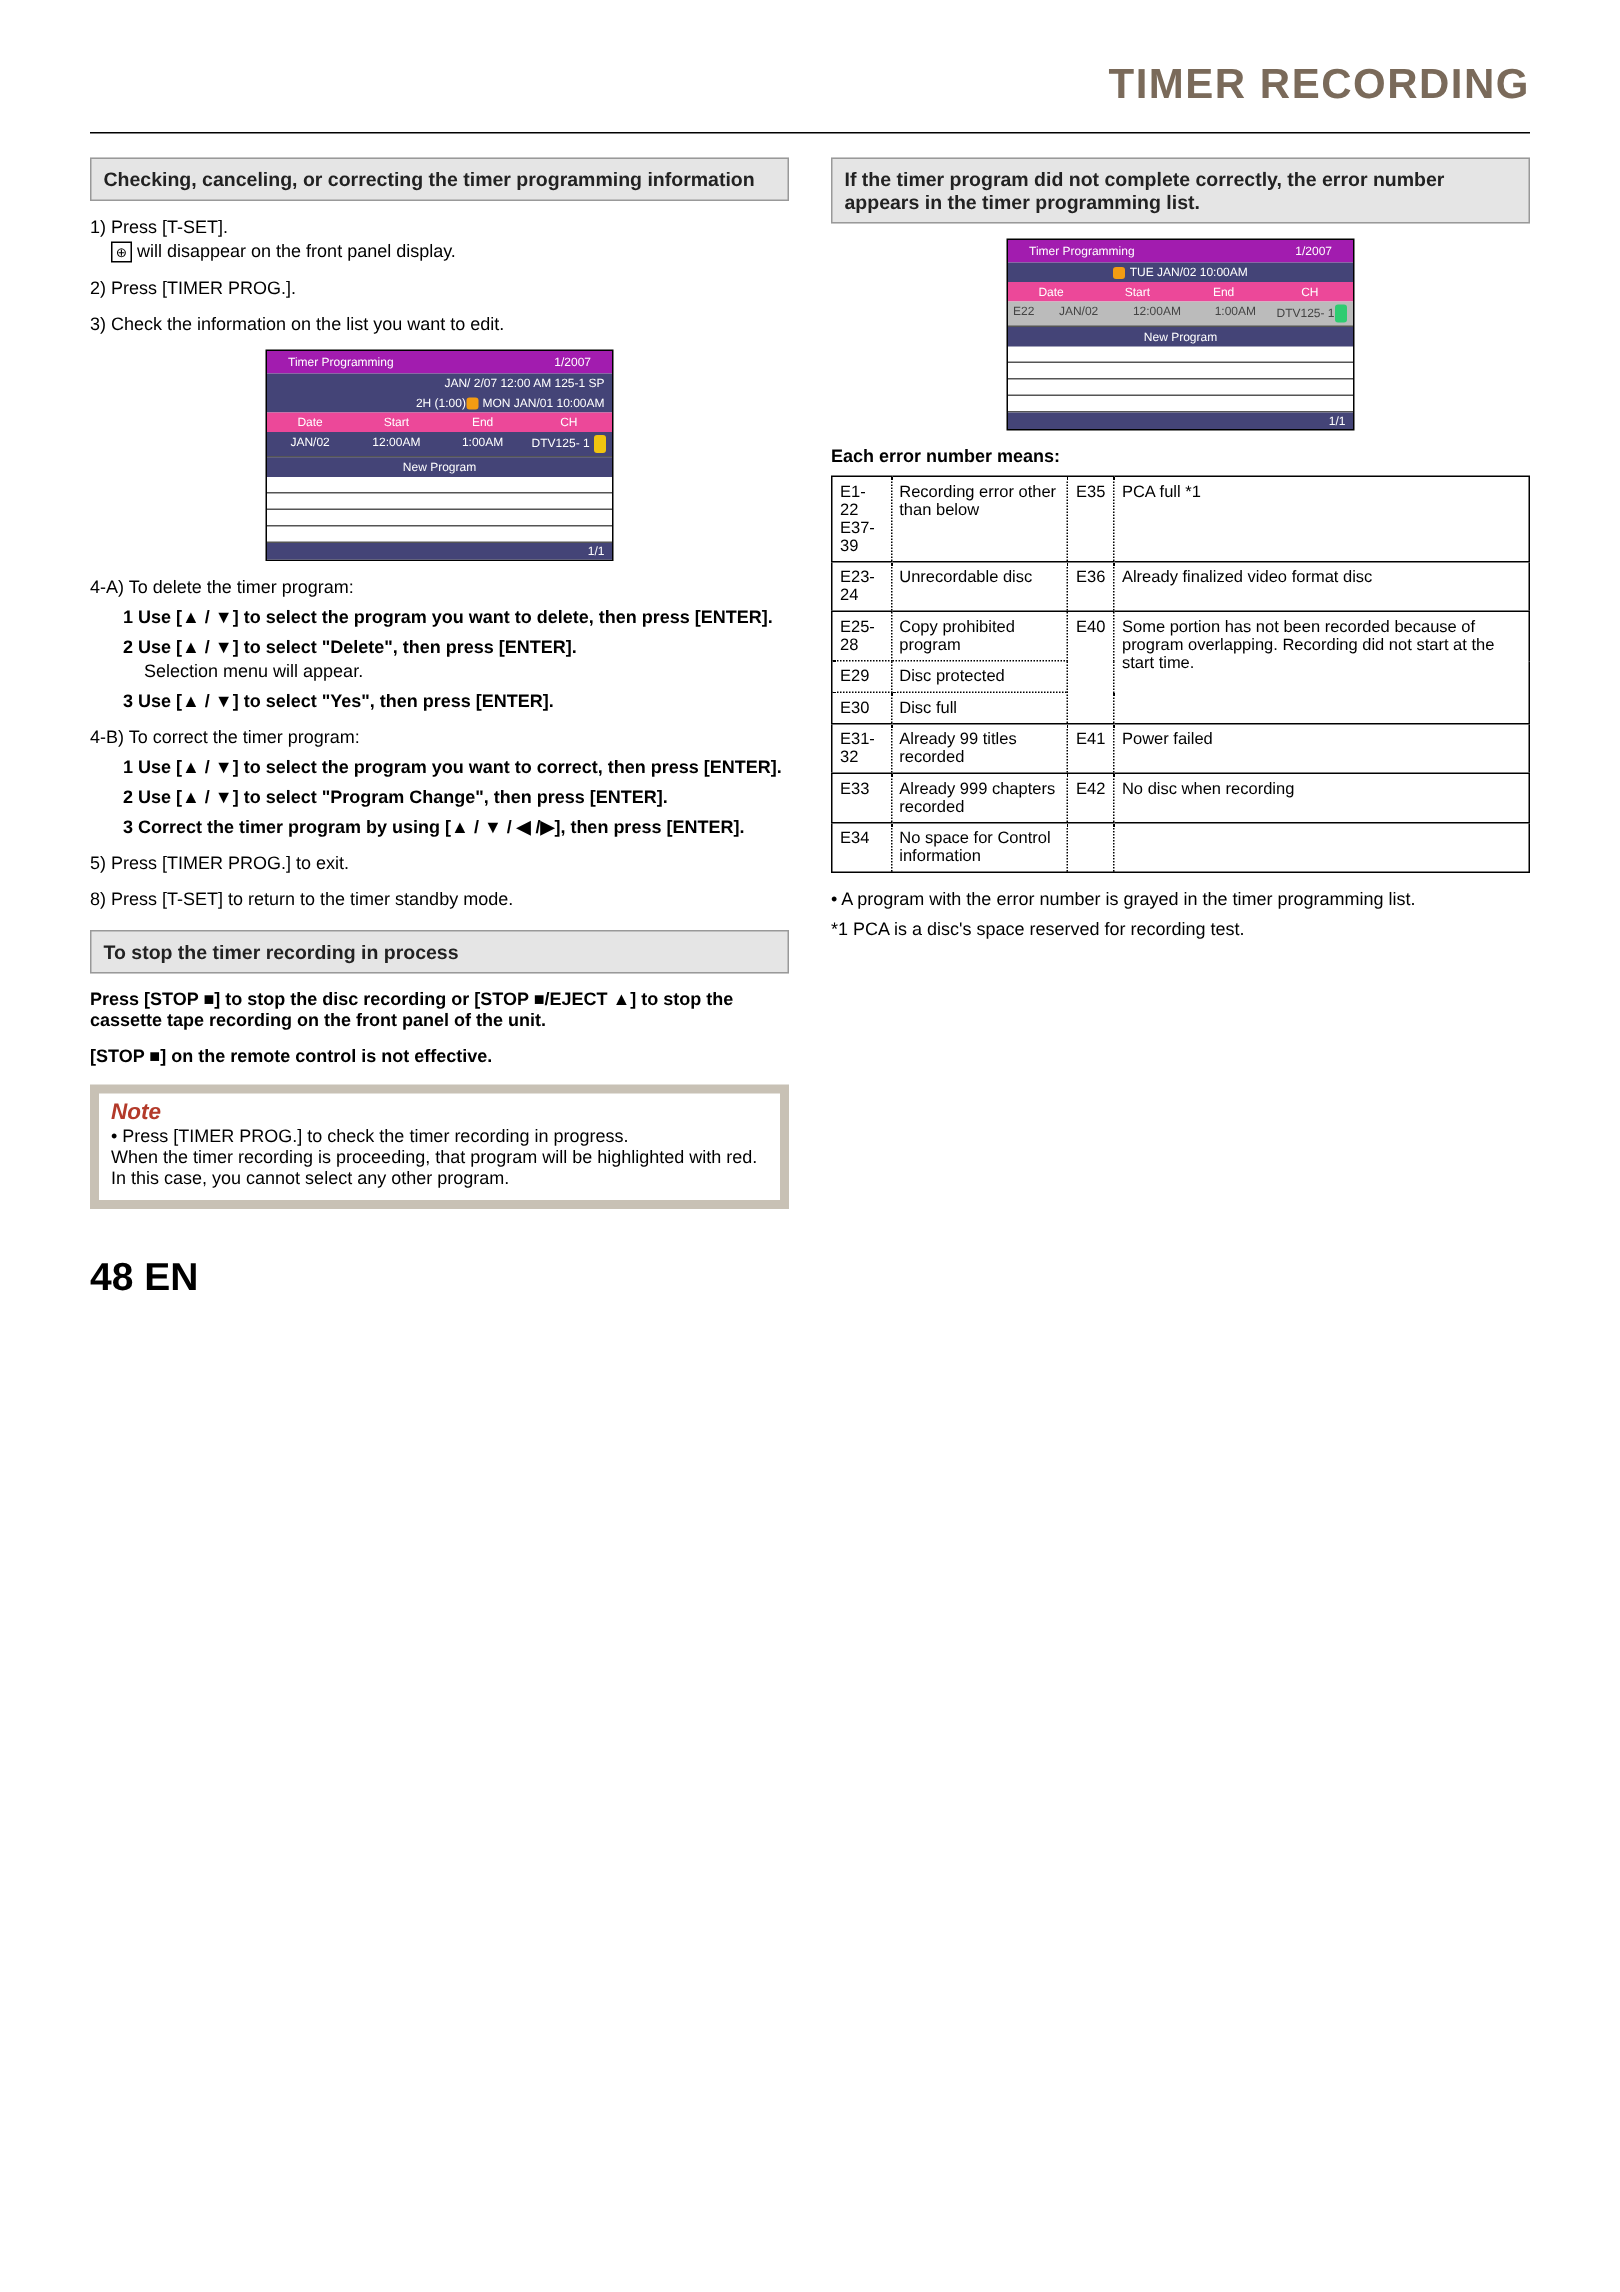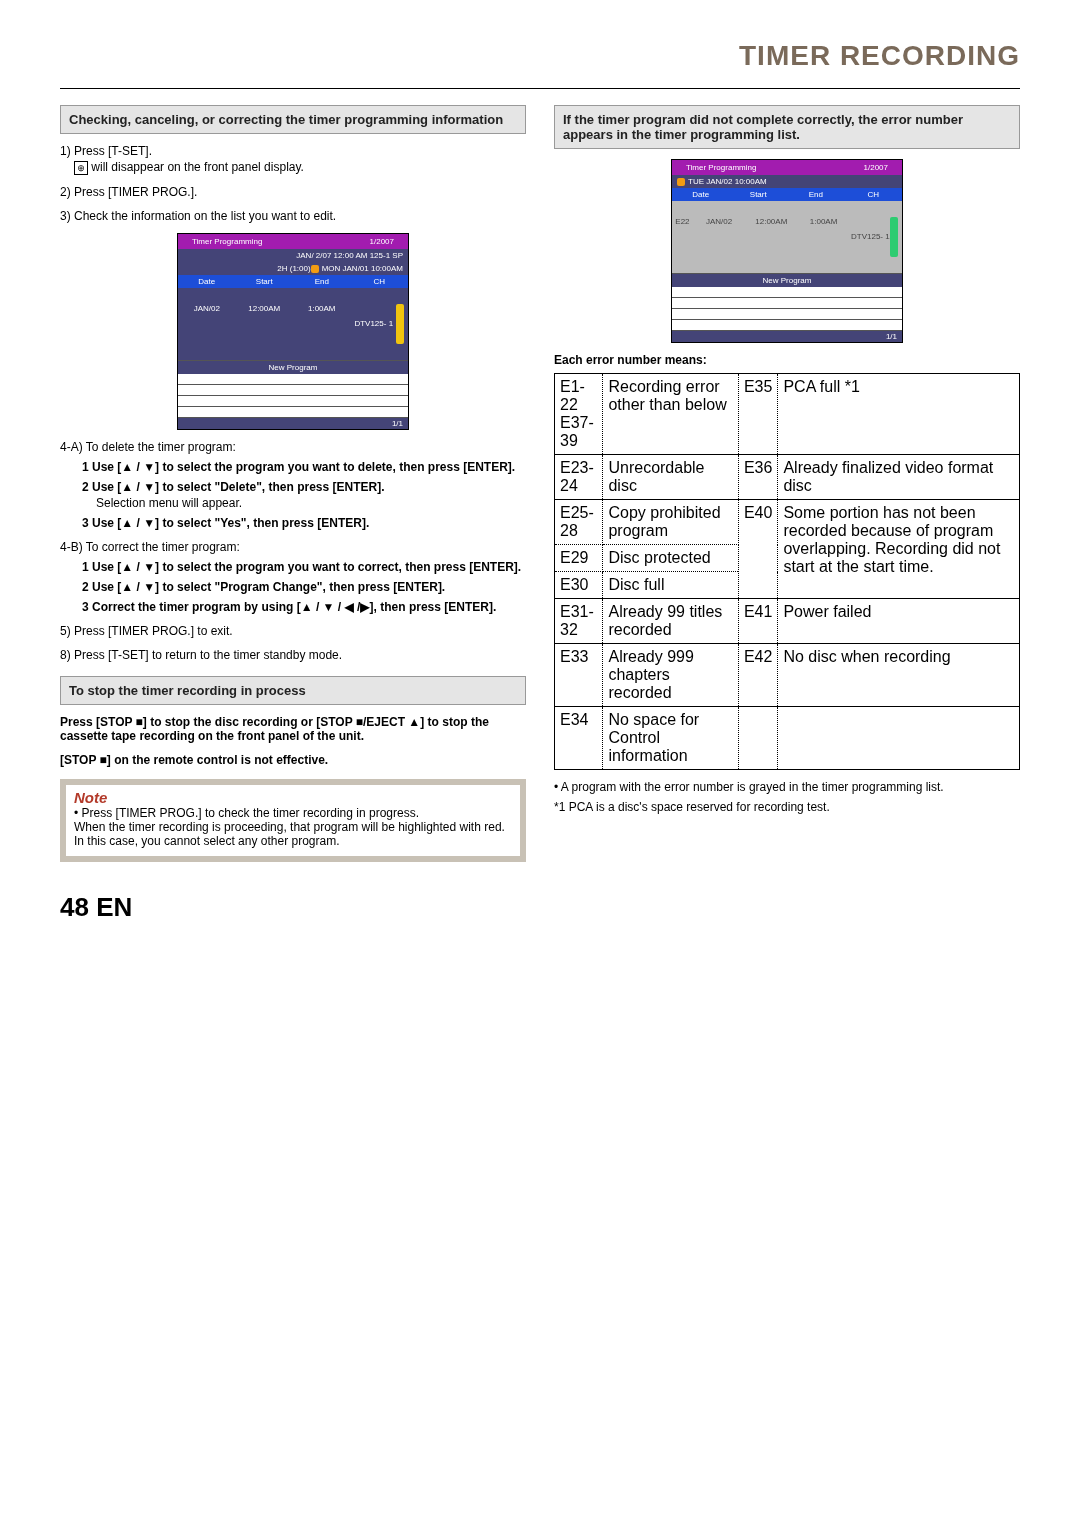--- a/index.html
+++ b/index.html
@@ -7,33 +7,33 @@
 .cols{display:flex;gap:28px}
 .col{flex:1}
 .sect-head{background:#e5e5e5;border:1px solid #999;padding:6px 8px;font-weight:bold;font-size:13px;margin-bottom:8px;color:#222}
 .step{font-weight:normal;margin-top:10px}
 .body{margin:2px 0 0 14px}
 .sub{margin-left:22px;font-weight:bold;margin-top:6px}
 .sub .body{font-weight:normal;margin-left:14px}
 .screencap{border:1px solid #000;margin:10px auto;width:230px;font-size:8px}
 .screencap .titlebar{background:#a21caf;color:#fff;padding:3px 14px;display:flex;justify-content:space-between;align-items:center}
 .screencap .statusrow{background:#447;color:#fff;padding:2px 5px;display:flex;justify-content:flex-end}
-.screencap .thead{background:#1d4ed8;color:#fff;display:flex;text-align:center}
+.screencap .thead{background:#ec4899;color:#fff;display:flex;text-align:center}
 .screencap .thead span{flex:1;padding:2px 0}
 .screencap .trow{display:flex;text-align:center;border-bottom:1px solid #555}
-.screencap .trow span{flex:1;padding:16px 0}
+.screencap .trow span{flex:1;padding:2px 0}
 .screencap .trow.hl{background:#447;color:#fff}
 .screencap .trow.gray{background:#bbb;color:#444}
 .screencap .newprog{text-align:center;background:#447;color:#fff;padding:2px 0}
 .screencap .blank{height:10px;border-bottom:1px solid #555}
 .screencap .pager{text-align:right;background:#447;color:#fff;padding:1px 5px}
 .note-box{border:6px solid #c8c1b5;margin-top:12px}
 .note-head{color:#b33a2a;font-style:italic;font-weight:bold;font-size:15px;padding:4px 8px 0 8px}
 .note-body{padding:0 8px 8px 8px;font-size:12px}
-.err-table{border:1px solid #000;border-collapse:collapse;width:100%;margin-top:6px;font-size:16px}
+.err-table{border:1px solid #000;border-collapse:collapse;width:100%;margin-top:6px;font-size:11px}
 .err-table td{border:1px dotted #000;padding:4px 5px;vertical-align:top}
 .err-table tr.solid td{border-top:1px solid #000}
 .bullets{margin-top:10px}
 .bullets div{margin-bottom:6px;padding-left:10px;text-indent:-10px}
 .pagefoot{font-size:26px;font-weight:bold;margin-top:30px}
 .clockicon{display:inline-block;width:12px;height:12px;border:1px solid #000;background:#fff;border-radius:0;text-align:center;font-size:9px;line-height:12px}
 .orange{display:inline-block;width:8px;height:8px;background:#f39c12;border-radius:2px;vertical-align:middle;margin-right:3px}
 .green{display:inline-block;width:8px;height:8px;background:#2ecc71;border-radius:2px;vertical-align:middle;margin-right:3px}
 .yellow{display:inline-block;width:8px;height:8px;background:#f1c40f;border-radius:2px;vertical-align:middle;margin-left:3px}
 .errlabel{font-weight:bold;margin-top:6px}
@@ -113,21 +113,21 @@
   </div>
 
   <div class="col">
     <div class="sect-head">If the timer program did not complete correctly, the error number appears in the timer programming list.</div>
 
     <div class="screencap">
       <div class="titlebar">
           <span>Timer Programming</span>
           <span>1/2007</span>
         </div>
-      <div class="statusrow" style="justify-content:flex-start">
+      <div class="statusrow" style="justify-content:center">
           <span><span class="orange"></span><span>TUE JAN/02 10:00AM</span></span>
         </div>
       <div class="thead">
         <span>Date</span>
         <span>Start</span>
         <span>End</span>
         <span>CH</span>
       </div>
       <div class="trow gray">
         <span style="flex:0.4">E22</span>

